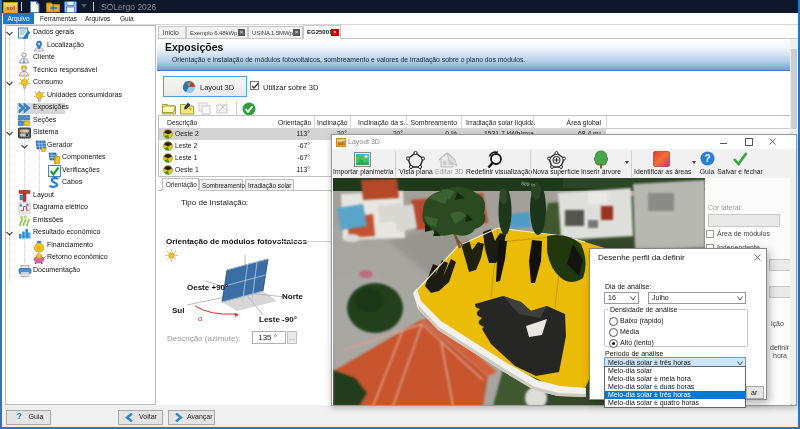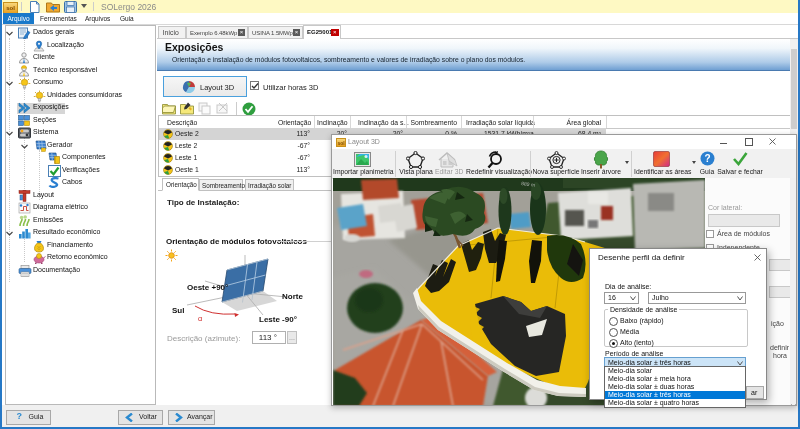--- a/index.html
+++ b/index.html
@@ -7,21 +7,21 @@
 .abs{position:absolute;}
 .tx{position:absolute;white-space:nowrap;}
 </style>
 </head>
 <body>
 
 <div class="abs" style="left:0;top:0;width:2px;height:429px;background:#2678c6;"></div>
 <div class="abs" style="left:798px;top:0;width:2px;height:429px;background:#2678c6;"></div>
 <div class="abs" style="left:0;top:427px;width:800px;height:2px;background:#2678c6;"></div>
 
-<div class="abs" style="left:2px;top:0;width:796px;height:12.5px;background:#fef9c3;">
+<div class="abs" style="left:2px;top:0;width:796px;height:12.5px;background:#0f172a;">
   <div class="abs" style="left:1px;top:2px;width:13px;height:10px;background:linear-gradient(#f8d77a,#e8a020);border:1px solid #c8901a;font-size:6px;font-weight:bold;color:#7a4a00;text-align:center;line-height:10px;">sol</div>
   <div class="abs" style="left:19px;top:2px;width:1px;height:9px;background:#ccc;"></div>
 
   <svg class="abs" style="left:26px;top:1px;" width="13" height="12" viewBox="0 0 13 12">
       <path d="M2.5 0.5 h6 l2.5 2.5 v8.5 h-8.5 z" fill="#fff" stroke="#4a7fb5" stroke-width="1"></path>
       <path d="M8.5 0.5 v2.5 h2.5" fill="none" stroke="#4a7fb5" stroke-width="1"></path>
     </svg>
 
   <svg class="abs" style="left:44px;top:1px;" width="14" height="12" viewBox="0 0 14 12">
       <path d="M0.5 2 h5 l1 1.5 h7 v7.5 h-13 z" fill="#f0a830" stroke="#b07818" stroke-width="1"></path>
@@ -223,21 +223,21 @@
         <path d="M13 7 a6 6 0 0 1 -9 5.2 L7 7z" fill="#8ecbe8"></path>
         <path d="M4 12.2 A6 6 0 0 1 7 1 L7 7z" fill="#3a70b0"></path>
         <path d="M5 3 a5 5 0 0 1 4 0 l-2 4z" fill="#58b058"></path>
       </svg>
    <div class="tx" style="left:36px;top:6px;font-size:7.5px;color:#222;">Layout 3D</div>
  </div>
  <div class="abs" style="left:93px;top:56px;width:9px;height:9px;background:#fff;border:1px solid #777;box-sizing:border-box;"></div>
     <svg class="abs" style="left:93.5px;top:56.5px;" width="8" height="8" viewBox="0 0 8 8">
       <path d="M1 4 l2 2 L7 1.5" fill="none" stroke="#333" stroke-width="1.3"></path>
     </svg>
- <div class="tx" style="left:106px;top:57.5px;font-size:7.5px;color:#222;">Utilizar horas 3D</div>
+ <div class="tx" style="left:106px;top:57.5px;font-size:7.5px;color:#222;">Utilizar sobre 3D</div>
 
  <div class="abs" style="left:5px;top:77px;width:200px;height:15px;">
    <svg class="abs" style="left:0;top:0;" width="14" height="13" viewBox="0 0 14 13">
         <path d="M0.5 2.5 h5 l1 1.5 h7 v8 h-13z" fill="#f5e87a" stroke="#8a8a30" stroke-width="0.8"></path>
         <path d="M0.5 6 l2 -2 h11 l-2 6.5 h-11z" fill="#fdf6b8" stroke="#8a8a30" stroke-width="0.8"></path>
       </svg>
    <svg class="abs" style="left:18px;top:0;" width="14" height="13" viewBox="0 0 14 13">
         <path d="M0.5 2.5 h5 l1 1.5 h7 v8 h-13z" fill="#f5e87a" stroke="#8a8a30" stroke-width="0.8"></path>
         <path d="M8 0.5 l2.5 2.5 -4 4 -2.5 0.5 0.5 -2.5z" fill="#333"></path>
         <path d="M10 5 l2 2 -1.5 1.5 -2 -2z" fill="#e8b020"></path>
@@ -327,21 +327,21 @@
       <div class="tx" style="left:400px;top:50px;width:42px;text-align:right;">68.4 m²</div>
     </div>
 
  <div class="abs" style="left:1px;top:153px;width:633px;height:13px;">
    <div class="abs" style="left:4px;top:0;width:37px;height:13px;background:#fff;border:1px solid #c0c0c0;border-bottom:1px solid #fff;box-sizing:border-box;font-size:6.3px;color:#222;line-height:12px;padding-left:3px;z-index:2;">Orientação</div>
    <div class="abs" style="left:41px;top:1px;width:44px;height:12px;background:#f0f0f0;border:1px solid #c0c0c0;box-sizing:border-box;font-size:6.3px;color:#222;line-height:11px;padding-left:2px;">Sombreamento</div>
    <div class="abs" style="left:87px;top:1px;width:49px;height:12px;background:#f0f0f0;border:1px solid #c0c0c0;box-sizing:border-box;font-size:6.3px;color:#222;line-height:11px;padding-left:2px;">Irradiação solar</div>
    <div class="abs" style="left:0;top:12px;width:633px;height:1px;background:#c0c0c0;"></div>
  </div>
 
- <div class="tx" style="left:10px;top:173px;font-size:8px;color:#222;font-weight:bold;">Tipo de Instalação:</div>
+ <div class="tx" style="left:24px;top:173px;font-size:8px;color:#222;">Tipo de Instalação:</div>
  <div class="tx" style="left:9px;top:212px;font-size:8px;font-weight:bold;color:#111;">Orientação de módulos fotovoltaicos</div>
  <div class="abs" style="left:120px;top:216px;width:55px;height:1px;background:#d0d0d0;"></div>
 
  <svg class="abs" style="left:8px;top:224px;" width="13" height="13" viewBox="0 0 13 13">
       <g stroke="#f5a518" stroke-width="1">
         <path d="M6.5 0.5v2M6.5 10.5v2M0.5 6.5h2M10.5 6.5h2M2.3 2.3l1.4 1.4M9.3 9.3l1.4 1.4M2.3 10.7l1.4-1.4M9.3 3.7l1.4-1.4"></path>
       </g>
       <circle cx="6.5" cy="6.5" r="2.8" fill="#f8c020" stroke="#e08a10" stroke-width="0.8"></circle>
     </svg>
 
@@ -358,21 +358,21 @@
    <polygon points="57,47 98,36 112,46 72,56" fill="#b0b0b0" opacity="0.5"></polygon>
    <path d="M30 51 a44 22 0 0 0 40 8" fill="none" stroke="#d03030" stroke-width="1"></path>
    <path d="M70 62 l4 -2.5 -4.5 -1.5z" fill="#d03030"></path>
    <text x="22" y="35" font-size="8" font-weight="bold" fill="#111" font-family="Liberation Sans">Oeste +90°</text>
    <text x="117" y="44" font-size="8" font-weight="bold" fill="#111" font-family="Liberation Sans">Norte</text>
    <text x="7" y="58" font-size="8" font-weight="bold" fill="#111" font-family="Liberation Sans">Sul</text>
    <text x="94" y="67" font-size="8" font-weight="bold" fill="#111" font-family="Liberation Sans">Leste -90°</text>
    <text x="33" y="66" font-size="7.5" fill="#d03030" font-family="Liberation Sans">α</text>
  </svg>
  <div class="tx" style="left:10px;top:309px;font-size:8px;color:#9a9a9a;">Descrição (azimute):</div>
- <div class="abs" style="left:95px;top:306px;width:34px;height:13px;background:#fff;border:1px solid #b0b0b0;box-sizing:border-box;font-size:8px;color:#222;text-align:right;line-height:11px;padding-right:8px;">113 °</div>
+ <div class="abs" style="left:95px;top:306px;width:34px;height:13px;background:#fff;border:1px solid #b0b0b0;box-sizing:border-box;font-size:8px;color:#222;text-align:right;line-height:11px;padding-right:8px;">135 °</div>
  <div class="abs" style="left:130px;top:306px;width:10px;height:13px;background:#e9e9e9;border:1px solid #c0c0c0;box-sizing:border-box;font-size:7px;color:#888;text-align:center;line-height:11px;">...</div>
 
  <div class="abs" style="left:633px;top:13.5px;width:8px;height:366px;background:#f0f0f0;">
    <div class="abs" style="left:1.5px;top:3px;"><svg width="5" height="4" viewBox="0 0 5 4">
           <path d="M0.5 3.5 L2.5 0.5 L4.5 3.5" fill="none" stroke="#666" stroke-width="1"></path>
         </svg></div>
    <div class="abs" style="left:1px;top:10px;width:6px;height:80px;background:#cdcdcd;"></div>
  </div>
 </div>
 

